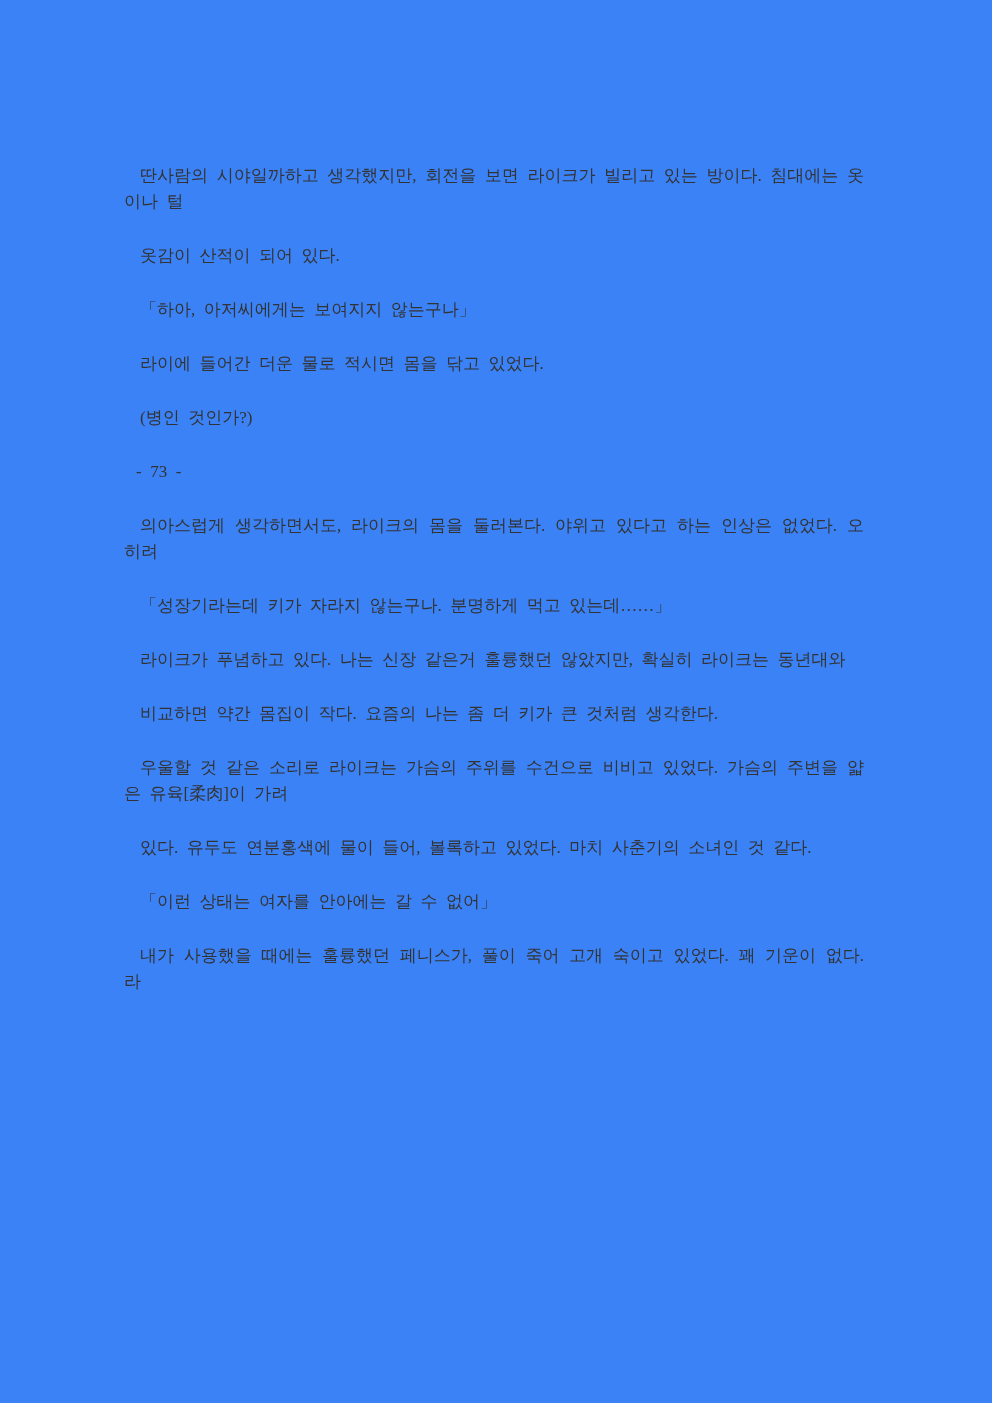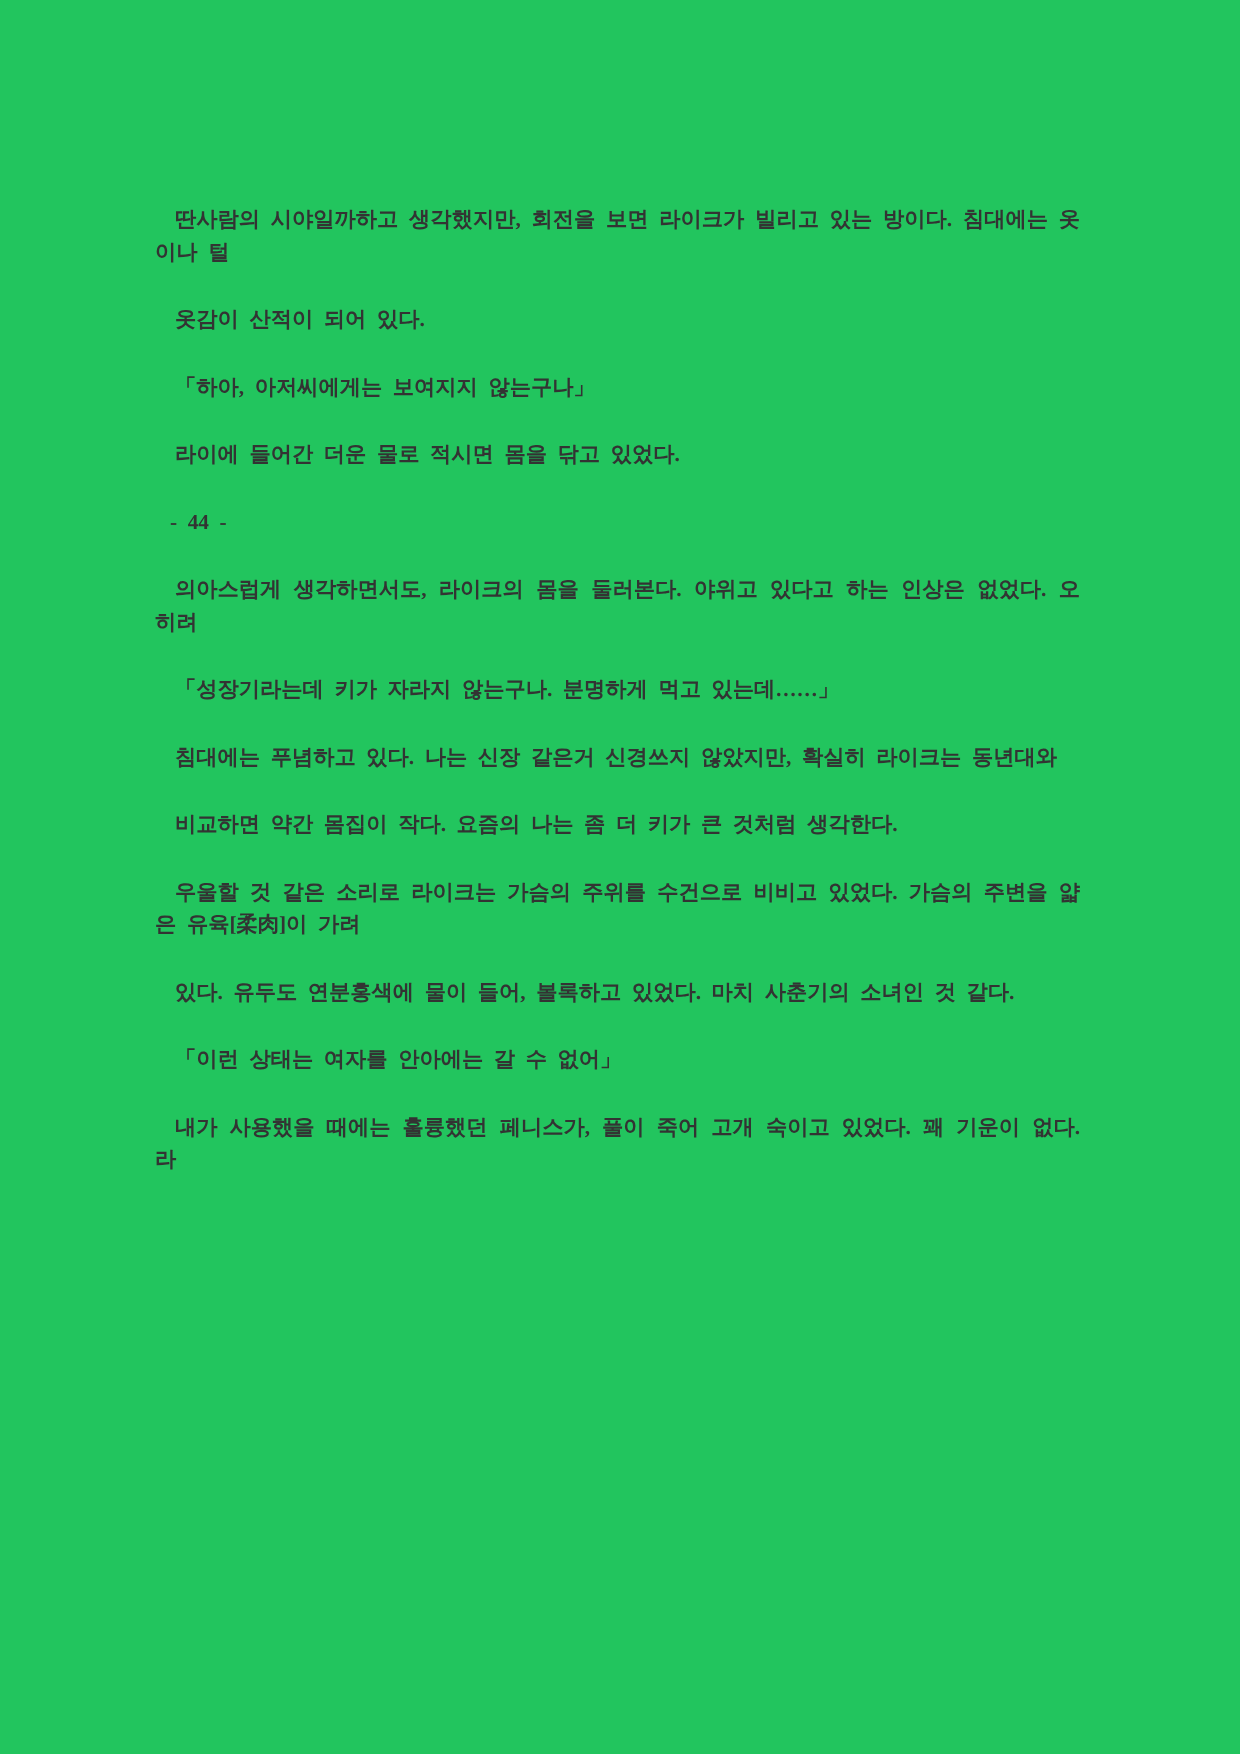--- a/index.html
+++ b/index.html
@@ -31,29 +31,30 @@
     letter-spacing: 0px;
   }
   .para.page-number {
     text-align: left;
     text-indent: 12px;
   }
 </style>
 </head>
 <body>
 
-<div class="doc" style="background: #22c55e; color: rgb(51, 51, 51); font-weight: bold;">
+<div class="doc" style="background: #3b82f6; color: rgb(51, 51, 51);">
   <div id="text-body">
       <p class="para">딴사람의 시야일까하고 생각했지만, 회전을 보면 라이크가 빌리고 있는 방이다. 침대에는 옷이나 털</p>
       <p class="para">옷감이 산적이 되어 있다.</p>
       <p class="para">「하아, 아저씨에게는 보여지지 않는구나」</p>
       <p class="para">라이에 들어간 더운 물로 적시면 몸을 닦고 있었다.</p>
-      <p class="para page-number">- 44 -</p>
+      <p class="para">(병인 것인가?)</p>
+      <p class="para page-number">- 73 -</p>
       <p class="para">의아스럽게 생각하면서도, 라이크의 몸을 둘러본다. 야위고 있다고 하는 인상은 없었다. 오히려</p>
       <p class="para">「성장기라는데 키가 자라지 않는구나. 분명하게 먹고 있는데……」</p>
-      <p class="para">침대에는 푸념하고 있다. 나는 신장 같은거 신경쓰지 않았지만, 확실히 라이크는 동년대와</p>
+      <p class="para">라이크가 푸념하고 있다. 나는 신장 같은거 훌륭했던 않았지만, 확실히 라이크는 동년대와</p>
       <p class="para">비교하면 약간 몸집이 작다. 요즘의 나는 좀 더 키가 큰 것처럼 생각한다.</p>
       <p class="para">우울할 것 같은 소리로 라이크는 가슴의 주위를 수건으로 비비고 있었다. 가슴의 주변을 얇은 유육[柔肉]이 가려</p>
       <p class="para">있다. 유두도 연분홍색에 물이 들어, 볼록하고 있었다. 마치 사춘기의 소녀인 것 같다.</p>
       <p class="para">「이런 상태는 여자를 안아에는 갈 수 없어」</p>
       <p class="para">내가 사용했을 때에는 훌륭했던 페니스가, 풀이 죽어 고개 숙이고 있었다. 꽤 기운이 없다. 라</p>
     </div>
 </div>
 
 </body></html>

